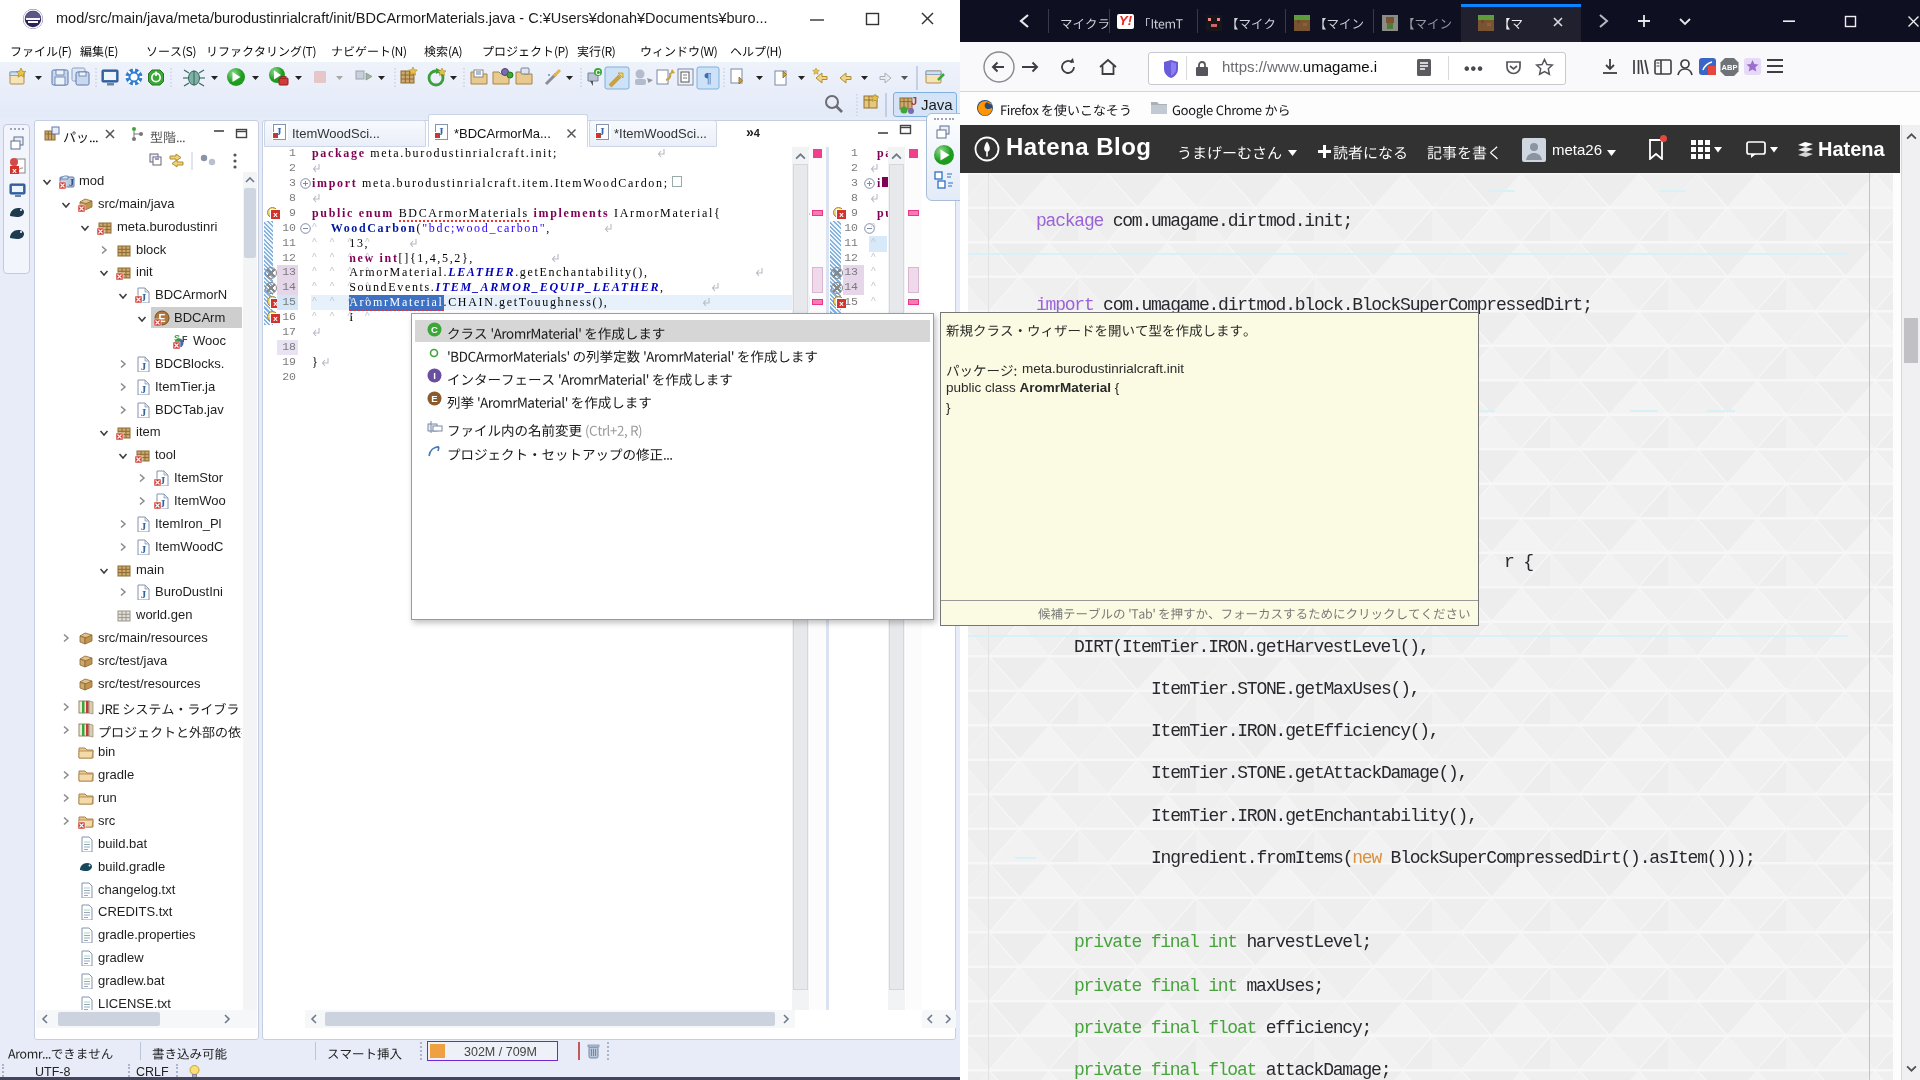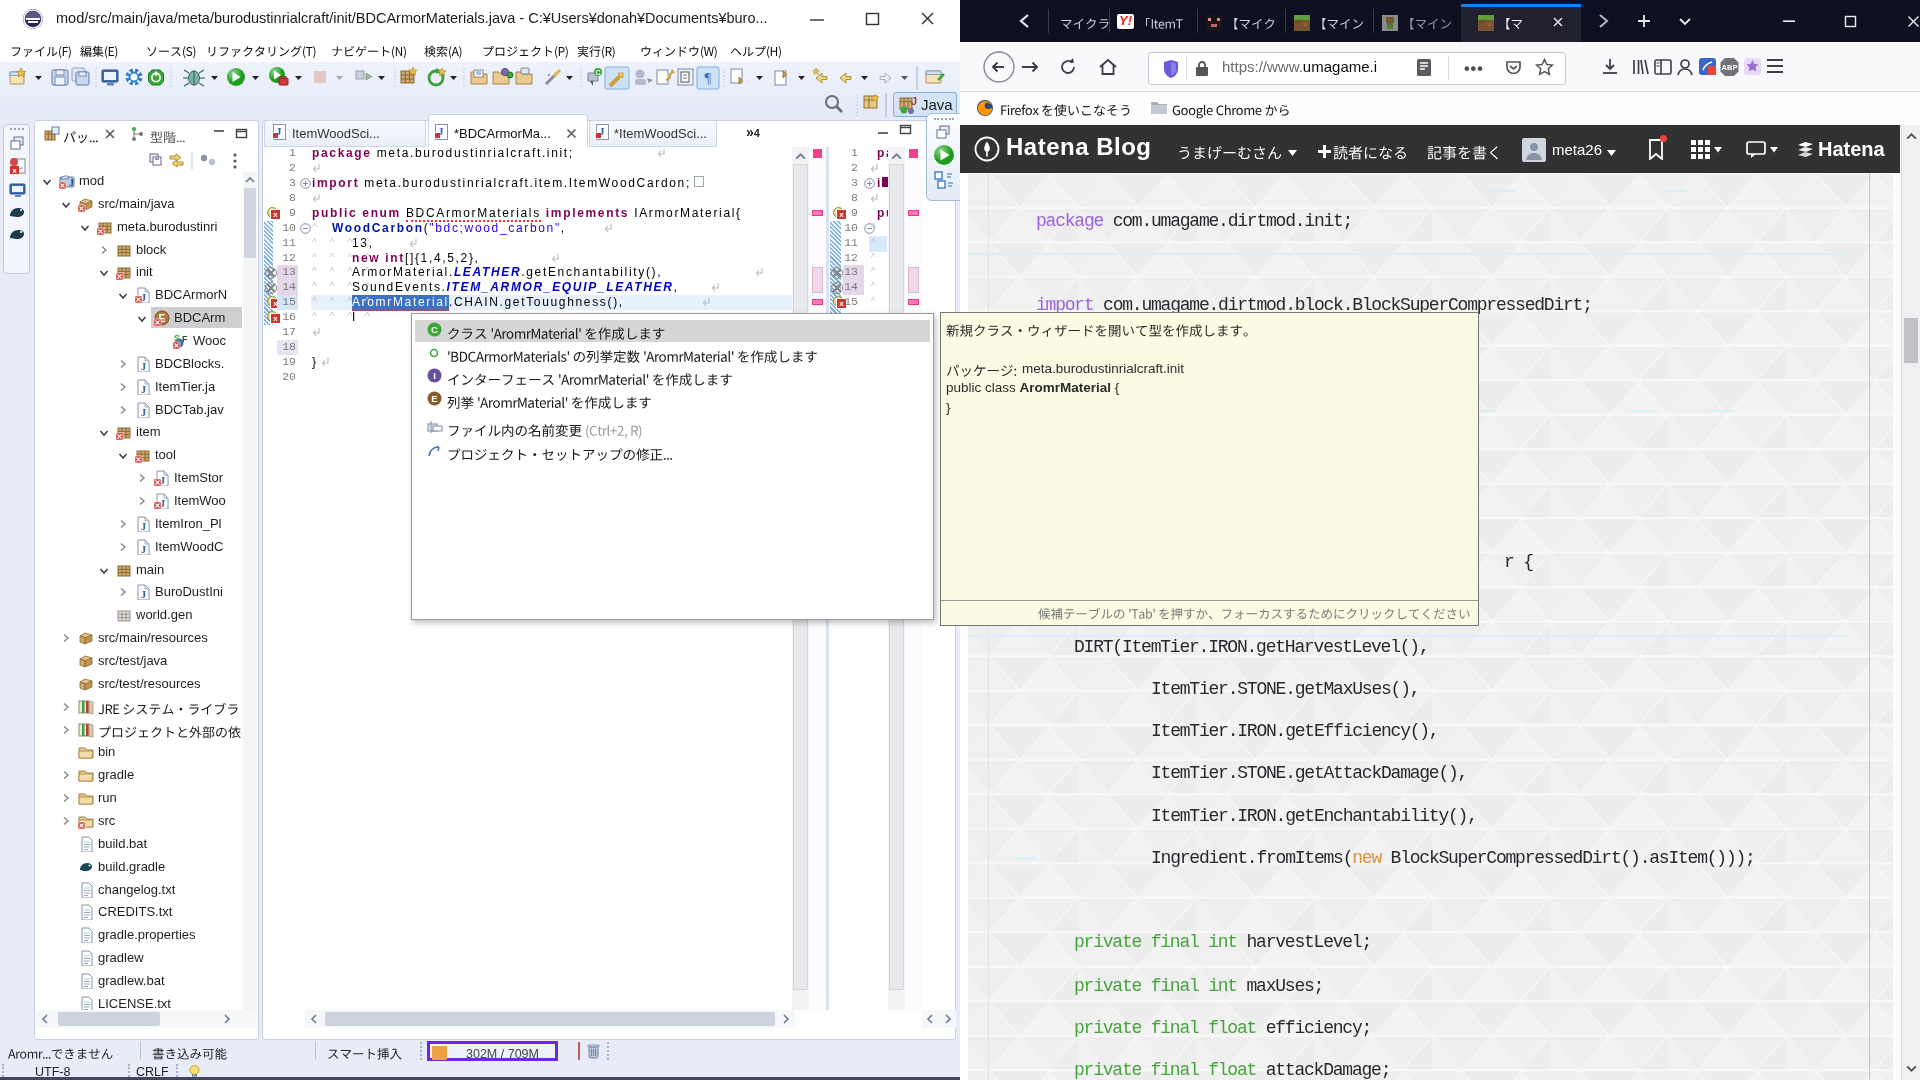--- a/index.html
+++ b/index.html
@@ -22,21 +22,21 @@
 
   
   .panel { position:absolute; background:#fff; border:1px solid #c6cfe2; border-radius:3px; }
 
   
   .trow { position:absolute; height:22.86px; font-size:13px; color:#1e1e1e; white-space:nowrap; }
   .trow .lbl { position:absolute; top:3px; }
   .ticon { position:absolute; top:3px; width:16px; height:16px; }
 
   
-  .eline { position:absolute; left:312px; height:14.93px; font-family:Liberation Sans, sans-serif;
+  .eline { position:absolute; left:312px; height:14.93px; font-family:Liberation Serif, serif;
      font-size:12px; letter-spacing:1.66px; white-space:pre; color:#000; line-height:14.93px; }
   .kw { color:#7f0055; font-weight:bold; }
   .str { color:#2a00ff; }
   .cst { color:#0000c0; font-weight:bold; font-style:italic;margin-top:33px; }
   .tabm { color:#c3c7cf; }
   .lnum { position:absolute; font-family:"Liberation Mono", monospace; font-size:11.5px;
      color:#7b7b7b; width:18px; text-align:right; line-height:14.93px; letter-spacing:0; }
 
   .hatch { background-image:repeating-linear-gradient(45deg,#85b3dd 0 1.5px,#edf4fc 1.5px 3px); }
   .bulbx { width:16px; height:14px; }
@@ -1433,21 +1433,21 @@
                 <use href="#Quni30DE" x="1000"></use>
                 <use href="#Quni30FC" x="2000"></use>
                 <use href="#Quni30C8" x="3000"></use>
                 <use href="#Quni633F" x="4000"></use>
                 <use href="#Quni2F0A" x="5000"></use>
               </g>
             </g>
           </svg>
         </div>
       <div class="abs" style="left:420px;top:2px;height:18px;border-left:2px dotted #aab4c8"></div>
-      <div class="abs" style="left:427px;top:1px;width:131px;height:20px;background:#eef1f8;border:3px solid #6d28d9">
+      <div class="abs" style="left:427px;top:1px;width:131px;height:20px;background:#eef1f8;border:1px solid #6d28d9">
         <div style="position:absolute;left:2px;top:2px;width:15px;height:14px;background:#efa141"></div>
         <div style="position:absolute;left:36px;top:3px;color:#444">302M / 709M</div>
       </div>
       <div class="abs" style="left:578px;top:2px;width:2px;height:18px;background:#c05a5a"></div>
       <svg class="abs" style="left:585px;top:2px" width="17" height="18" viewBox="0 0 17 18">
         <rect x="4" y="5" width="9" height="11" rx="1.5" fill="#b9c6d9" stroke="#7487a3"></rect>
         <rect x="3" y="3" width="11" height="2" fill="#b9c6d9" stroke="#7487a3" stroke-width="0.7"></rect>
         <line x1="6.5" y1="7" x2="6.5" y2="14" stroke="#7487a3"></line>
         <line x1="8.5" y1="7" x2="8.5" y2="14" stroke="#7487a3"></line>
         <line x1="10.5" y1="7" x2="10.5" y2="14" stroke="#7487a3"></line>

